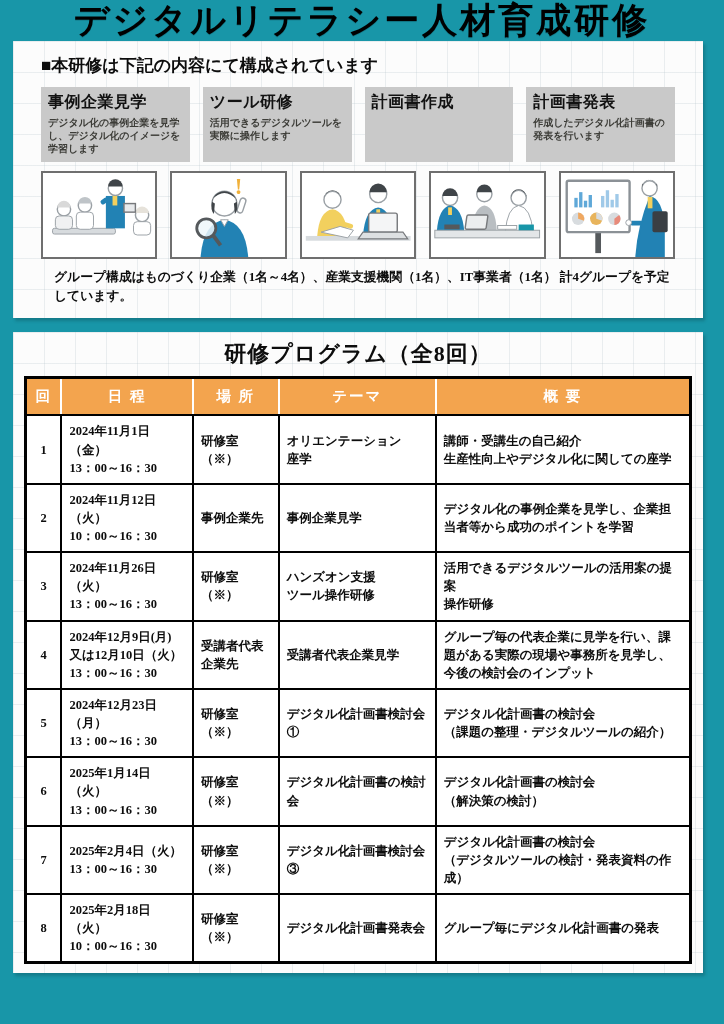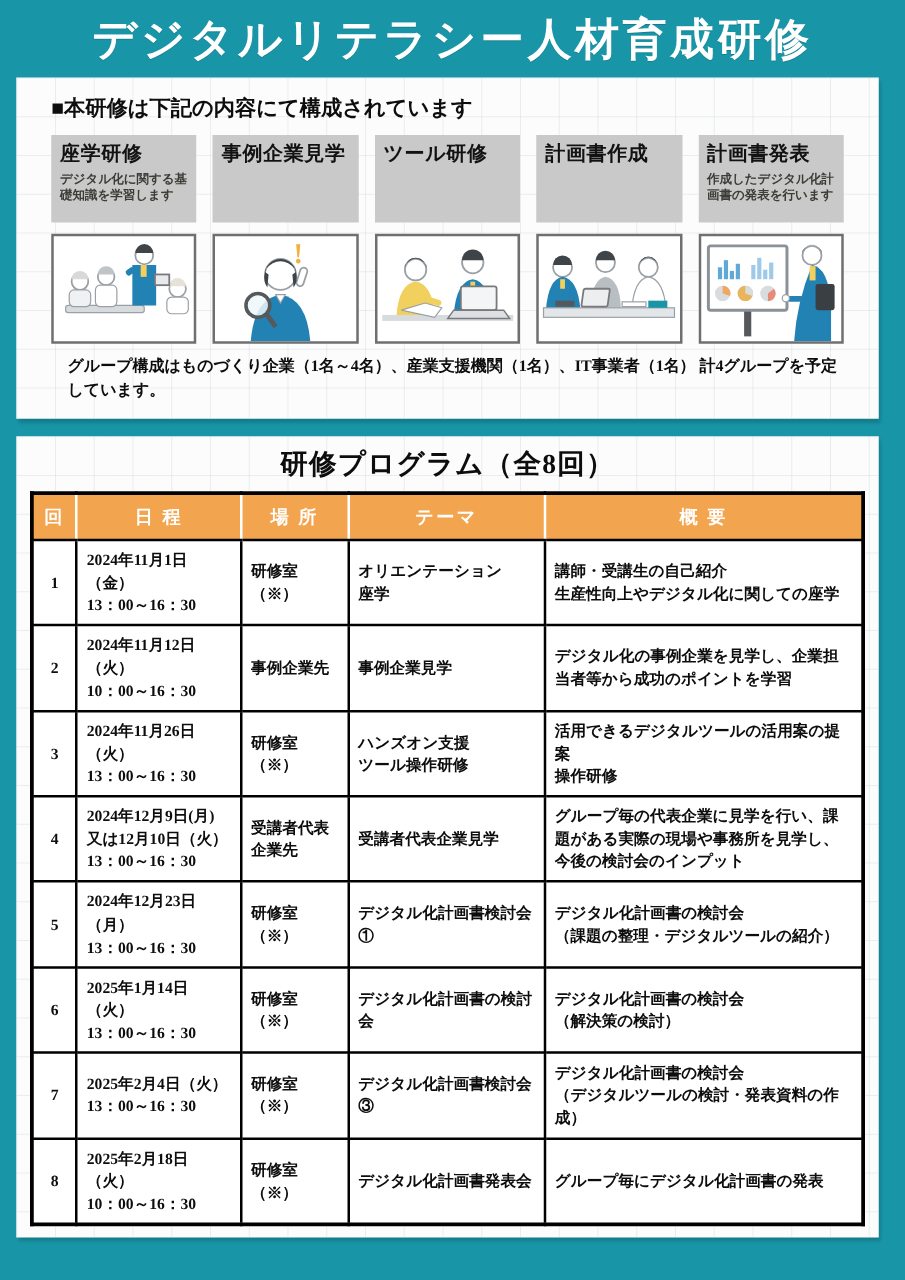--- a/index.html
+++ b/index.html
@@ -4,23 +4,23 @@
 <style>
   * { box-sizing: border-box; margin: 0; padding: 0; }
   html, body { width: 724px; height: 1024px; }
   body {
     background: #1896a8;
     font-family: "Liberation Sans", "DejaVu Sans", sans-serif;
     overflow: hidden;
     position: relative;
   }
   .page-title {
-    height: 62px;
+    height: 41px;
     display: flex; align-items: center; justify-content: center;
-    color: #ffffff; font-size: 35px; font-weight: 800; letter-spacing: 3px;
+    color: #000000; font-size: 35px; font-weight: 800; letter-spacing: 3px;
     text-shadow: 0 1px 0 rgba(0,0,0,.15);
   }
   .box {
     margin: 0 21px 0 13px;
     background-color: #fcfcfc;
     background-image:
       linear-gradient(to right, rgba(185,198,205,.28) 1px, transparent 1px),
       linear-gradient(to bottom, rgba(185,198,205,.28) 1px, transparent 1px);
     background-size: 31px 31px;
     box-shadow: 2px 3px 3px rgba(0,0,0,.18);
@@ -62,28 +62,26 @@
 
 <div>
 
   <div class="page-title">デジタルリテラシー人材育成研修</div>
 
   <section class="box intro-box">
     <div class="section-heading">■本研修は下記の内容にて構成されています</div>
 
     <div class="cards-row">
       <div class="card">
-        <div class="card-title">座学研修</div>
-        <div class="card-desc">デジタル化に関する基礎知識を学習します</div>
-      </div>
-      <div class="card">
         <div class="card-title">事例企業見学</div>
+        <div class="card-desc">デジタル化の事例企業を見学し、デジタル化のイメージを学習します</div>
       </div>
       <div class="card">
         <div class="card-title">ツール研修</div>
+        <div class="card-desc">活用できるデジタルツールを実際に操作します</div>
       </div>
       <div class="card">
         <div class="card-title">計画書作成</div>
       </div>
       <div class="card">
         <div class="card-title">計画書発表</div>
         <div class="card-desc">作成したデジタル化計画書の発表を行います</div>
       </div>
     </div>
 

